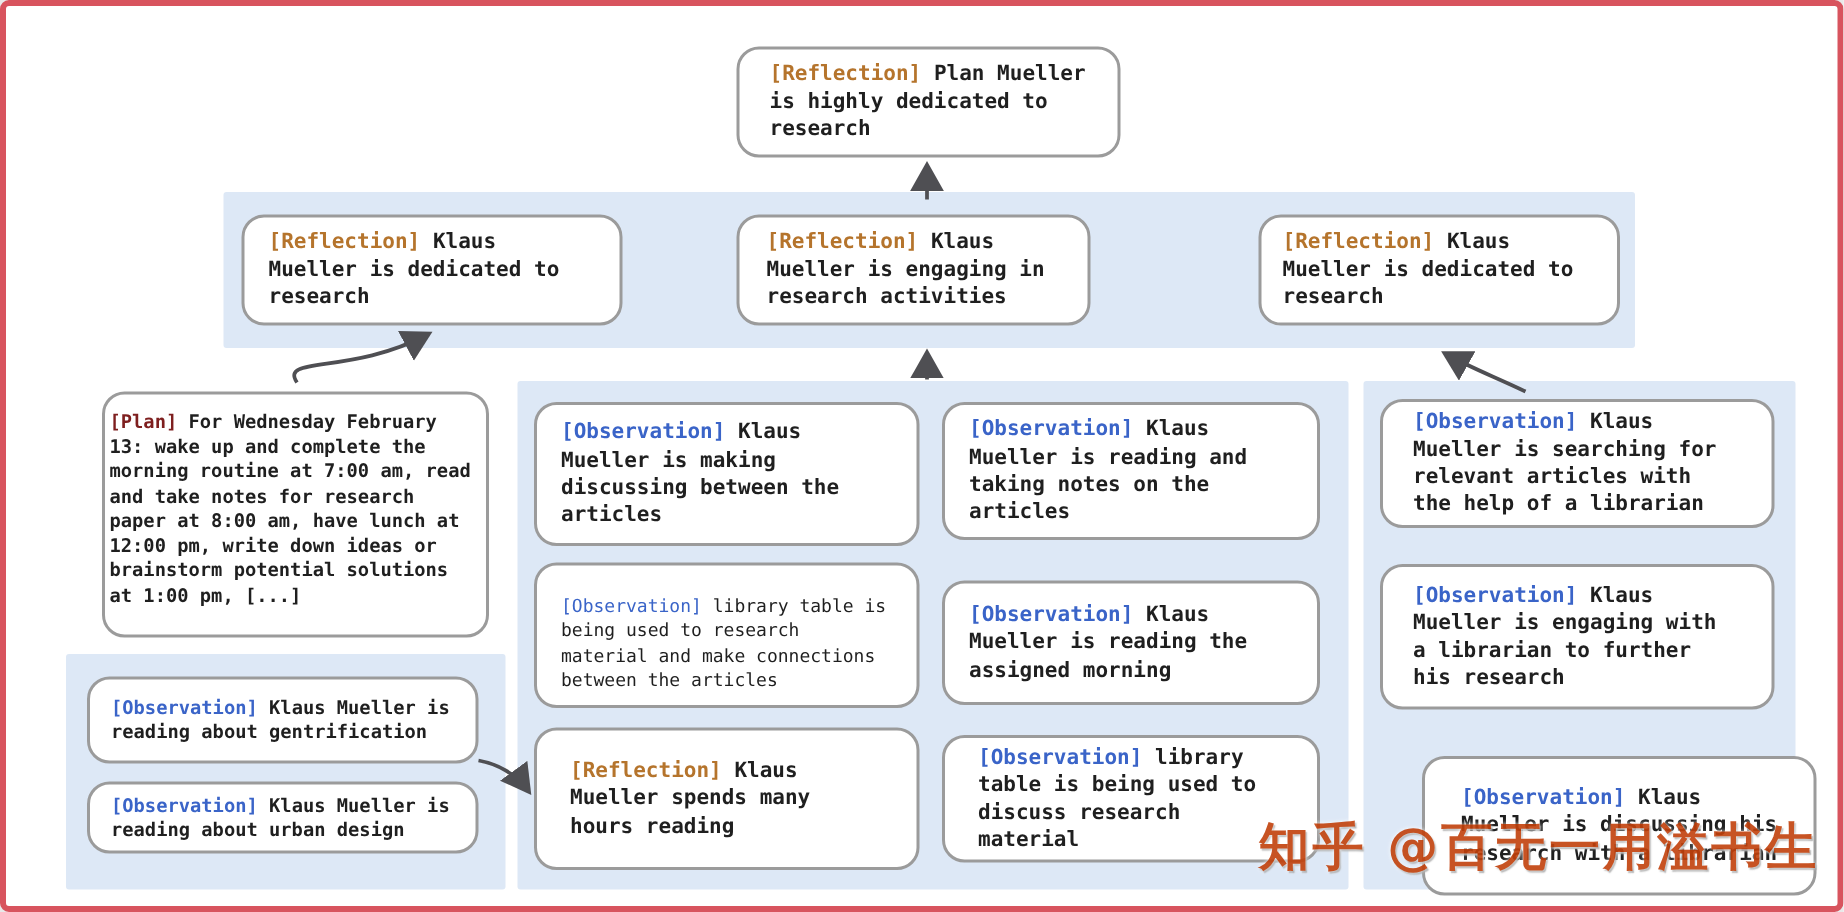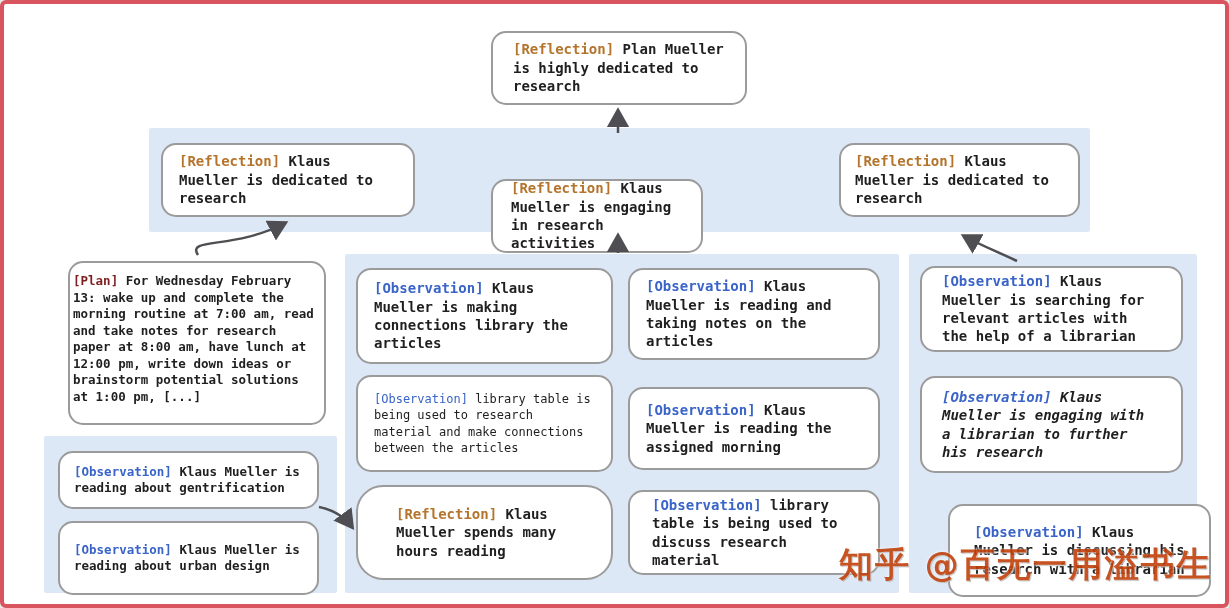--- a/index.html
+++ b/index.html
@@ -48,21 +48,21 @@
   .t-observation{color:var(--observation-label);}
   .t-plan{color:var(--plan-label);}
   
   .n-top{padding:9px 20px;}
   .n-b2{padding:9px 18px;}
   .n-b3{padding:9px 14px;}
   .n-plan{font-size:12.5px;line-height:1.32;padding:10px 3px;align-items:flex-start;}
   .n-small{font-size:12.5px;padding:8px 14px;}
   .n-lib{font-weight:normal;font-size:12px;line-height:1.35;padding:9px 16px;}
   .n-lib2{font-size:14px;padding:9px 22px;}
-  .n-refl-mid{padding:10px 38px;border-radius:27px;}
+  .n-refl-mid{padding:10px 22px;}
   .n-right{padding:9px 20px;}
   .n-d3{padding:9px 24px;}
   .arrows{position:absolute;left:0;top:0;pointer-events:none;}
   .watermark{
     position:absolute;
     left:835px;top:538px;
     font-family:"DejaVu Sans", sans-serif;
     font-size:34px;
     font-weight:bold;
     letter-spacing:2px;
@@ -82,62 +82,62 @@
   <div class="band" style="left:341px;top:250px;width:554px;height:339px;"></div>
   <div class="band" style="left:905px;top:250px;width:288px;height:339px;"></div>
 
   <div class="node n-top" style="left:487px;top:27px;width:256px;height:74px;">
     <div class="inner"><span class="tag t-reflection">[Reflection]</span><span>Plan Mueller is highly dedicated to research</span></div>
   </div>
 
   <div class="node" style="left:157px;top:139px;width:254px;height:74px;">
     <div class="inner"><span class="tag t-reflection">[Reflection]</span><span>Klaus Mueller is dedicated to research</span></div>
   </div>
-  <div class="node n-b2" style="left:487px;top:139px;width:212px;height:74px;margin-top:36px;">
+  <div class="node n-b2" style="left:487px;top:139px;width:236px;height:74px;">
     <div class="inner"><span class="tag t-reflection">[Reflection]</span><span>Klaus Mueller is engaging in research activities</span></div>
   </div>
   <div class="node n-b3" style="left:835px;top:139px;width:241px;height:74px;">
     <div class="inner"><span class="tag t-reflection">[Reflection]</span><span>Klaus Mueller is dedicated to research</span></div>
   </div>
 
   <div class="node n-plan" style="left:64px;top:257px;width:258px;height:164px;">
     <div class="inner"><span class="tag t-plan">[Plan]</span><span>For Wednesday February 13: wake up and complete the morning routine at 7:00 am, read and take notes for research paper at 8:00 am, have lunch at 12:00 pm, write down ideas or brainstorm potential solutions at 1:00 pm, [...]</span></div>
   </div>
 
   <div class="node n-small" style="left:54px;top:447px;width:261px;height:58px;justify-content:center;">
     <div class="inner"><span class="tag t-observation">[Observation]</span><span>Klaus Mueller is reading about gentrification</span></div>
   </div>
-  <div class="node n-small" style="left:54px;top:517px;width:261px;height:74px;">
+  <div class="node n-small" style="left:54px;top:517px;width:261px;height:48px;">
     <div class="inner"><span class="tag t-observation">[Observation]</span><span>Klaus Mueller is reading about urban design</span></div>
   </div>
 
   <div class="node" style="left:352px;top:264px;width:257px;height:96px;">
-    <div class="inner"><span class="tag t-observation">[Observation]</span><span>Klaus Mueller is making connections library the articles</span></div>
+    <div class="inner"><span class="tag t-observation">[Observation]</span><span>Klaus Mueller is making discussing between the articles</span></div>
   </div>
-  <div class="node n-lib" style="left:352px;top:371px;width:257px;height:97px;">
+  <div class="node n-lib" style="left:352px;top:371px;width:257px;height:97px;align-items:flex-end;">
     <div class="inner"><span class="tag t-observation">[Observation]</span><span>library table is being used to research material and make connections between the articles</span></div>
   </div>
   <div class="node n-refl-mid" style="left:352px;top:481px;width:257px;height:95px;">
     <div class="inner"><span class="tag t-reflection">[Reflection]</span><span>Klaus Mueller spends many hours reading</span></div>
   </div>
 
   <div class="node" style="left:624px;top:264px;width:252px;height:92px;">
     <div class="inner"><span class="tag t-observation">[Observation]</span><span>Klaus Mueller is reading and taking notes on the articles</span></div>
   </div>
   <div class="node" style="left:624px;top:383px;width:252px;height:83px;">
     <div class="inner"><span class="tag t-observation">[Observation]</span><span>Klaus Mueller is reading the assigned morning</span></div>
   </div>
   <div class="node n-lib2" style="left:624px;top:486px;width:252px;height:85px;">
     <div class="inner"><span class="tag t-observation">[Observation]</span><span>library table is being used to discuss research material</span></div>
   </div>
 
   <div class="node n-right" style="left:916px;top:262px;width:263px;height:86px;">
     <div class="inner"><span class="tag t-observation">[Observation]</span><span>Klaus Mueller is searching for relevant articles with the help of a librarian</span></div>
   </div>
-  <div class="node n-right" style="left:916px;top:372px;width:263px;height:97px;font-style:italic;">
+  <div class="node n-right" style="left:916px;top:372px;width:263px;height:97px;">
     <div class="inner"><span class="tag t-observation">[Observation]</span><span>Klaus Mueller is engaging with a librarian to further his research</span></div>
   </div>
   <div class="node n-right n-d3" style="left:916px;top:500px;width:263px;height:93px;margin-left:28px;">
     <div class="inner"><span class="tag t-observation">[Observation]</span><span>Klaus Mueller is discussing his research with a librarian</span></div>
   </div>
 
   <svg class="arrows" width="1229" height="608" viewBox="0 0 1229 608">
     <defs>
       <marker id="ah" markerWidth="10" markerHeight="10" refX="6.5" refY="4.5" orient="auto">
         <path d="M0,0 L8,4.5 L0,9 z" fill="#4f4f53"></path>

